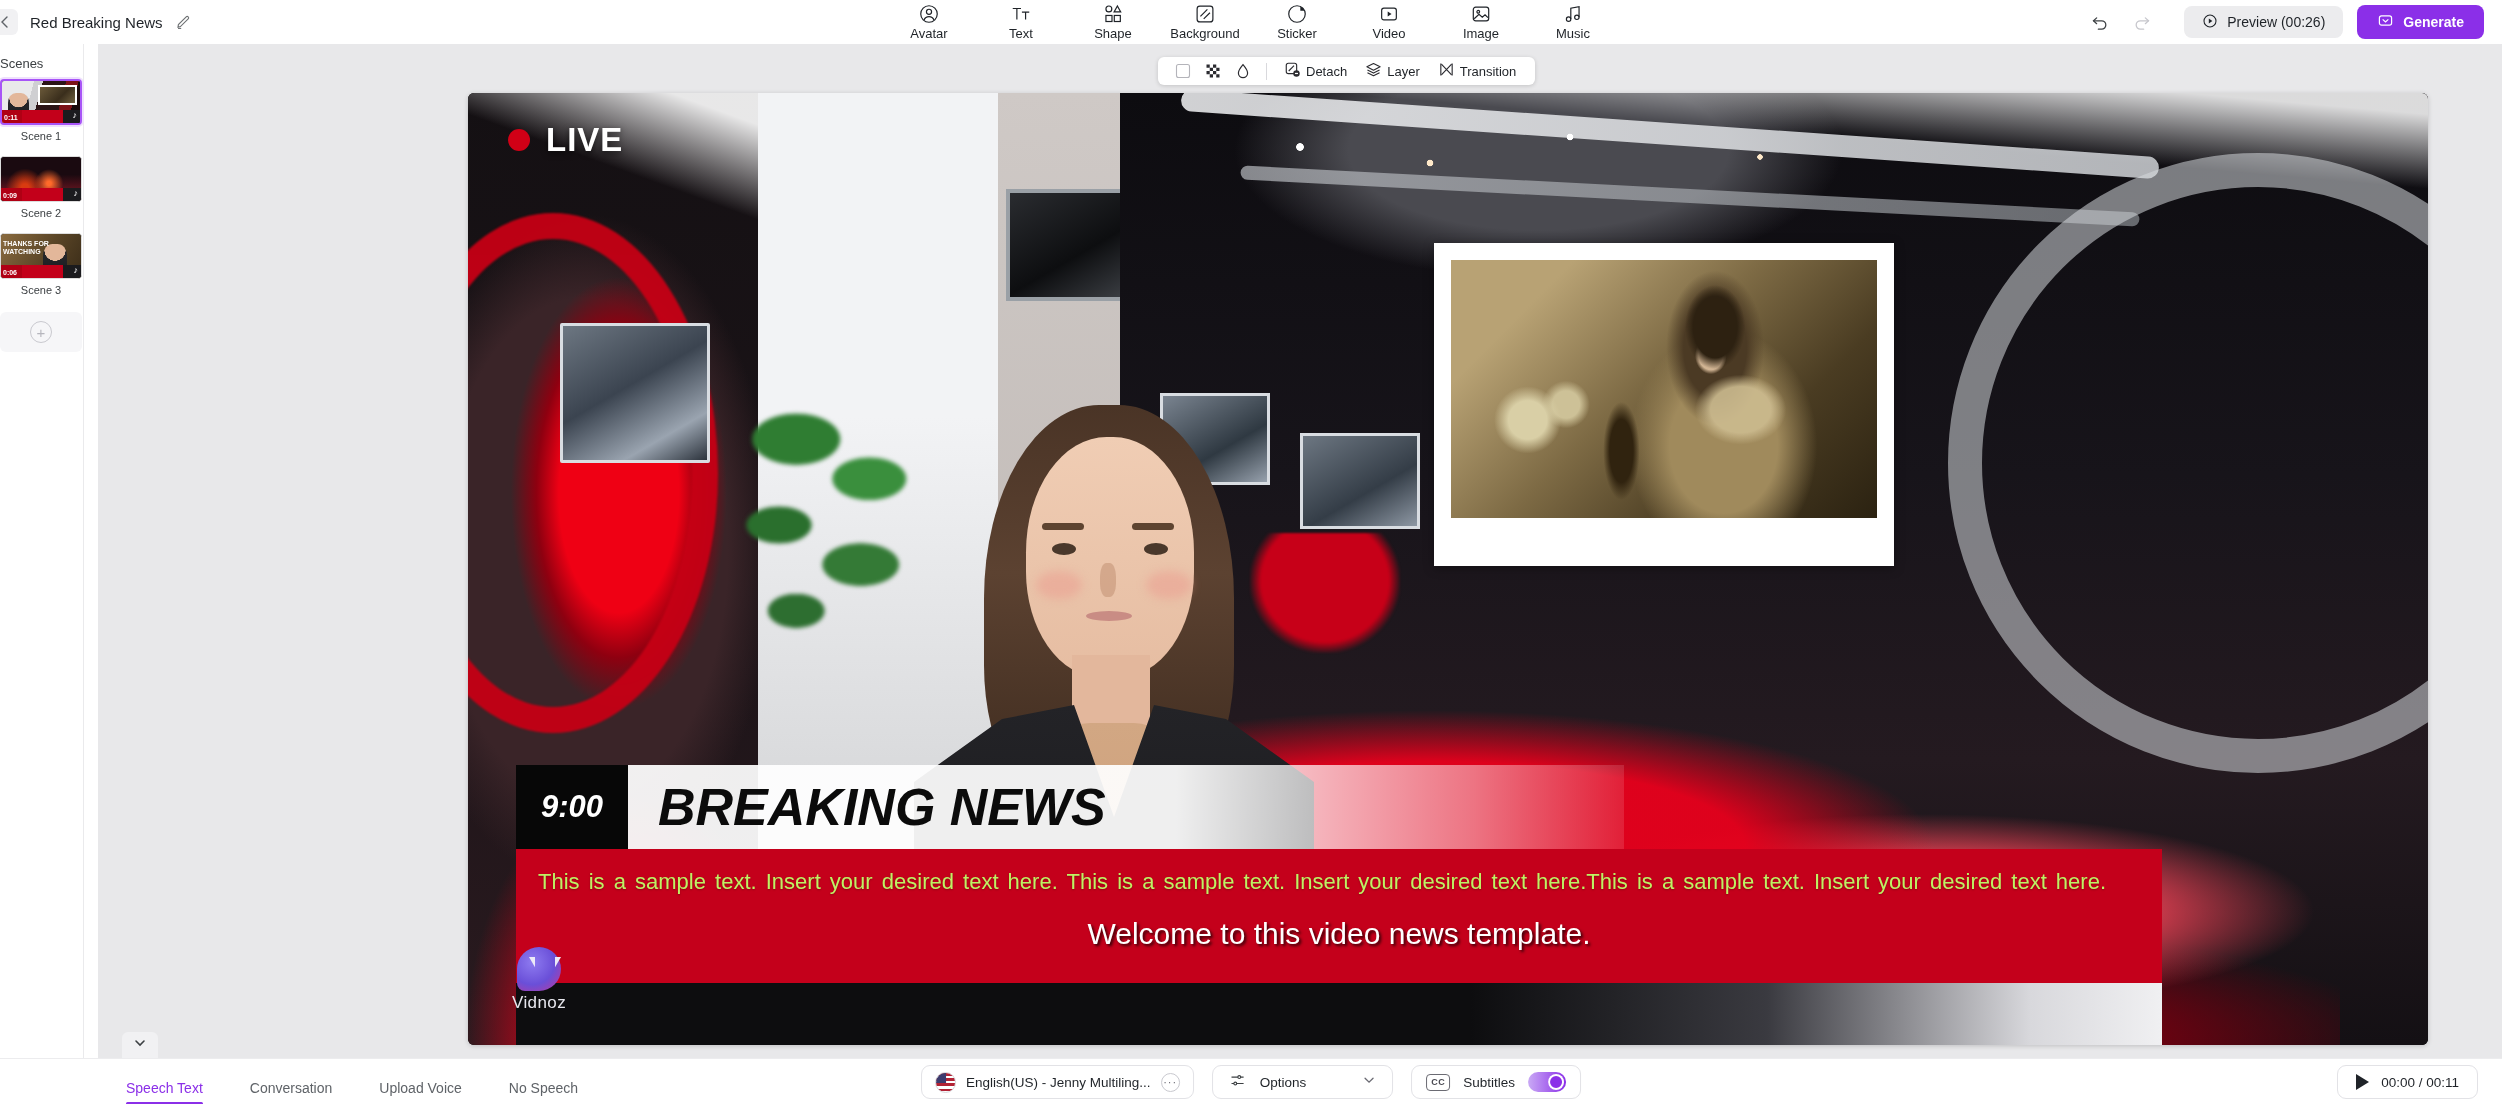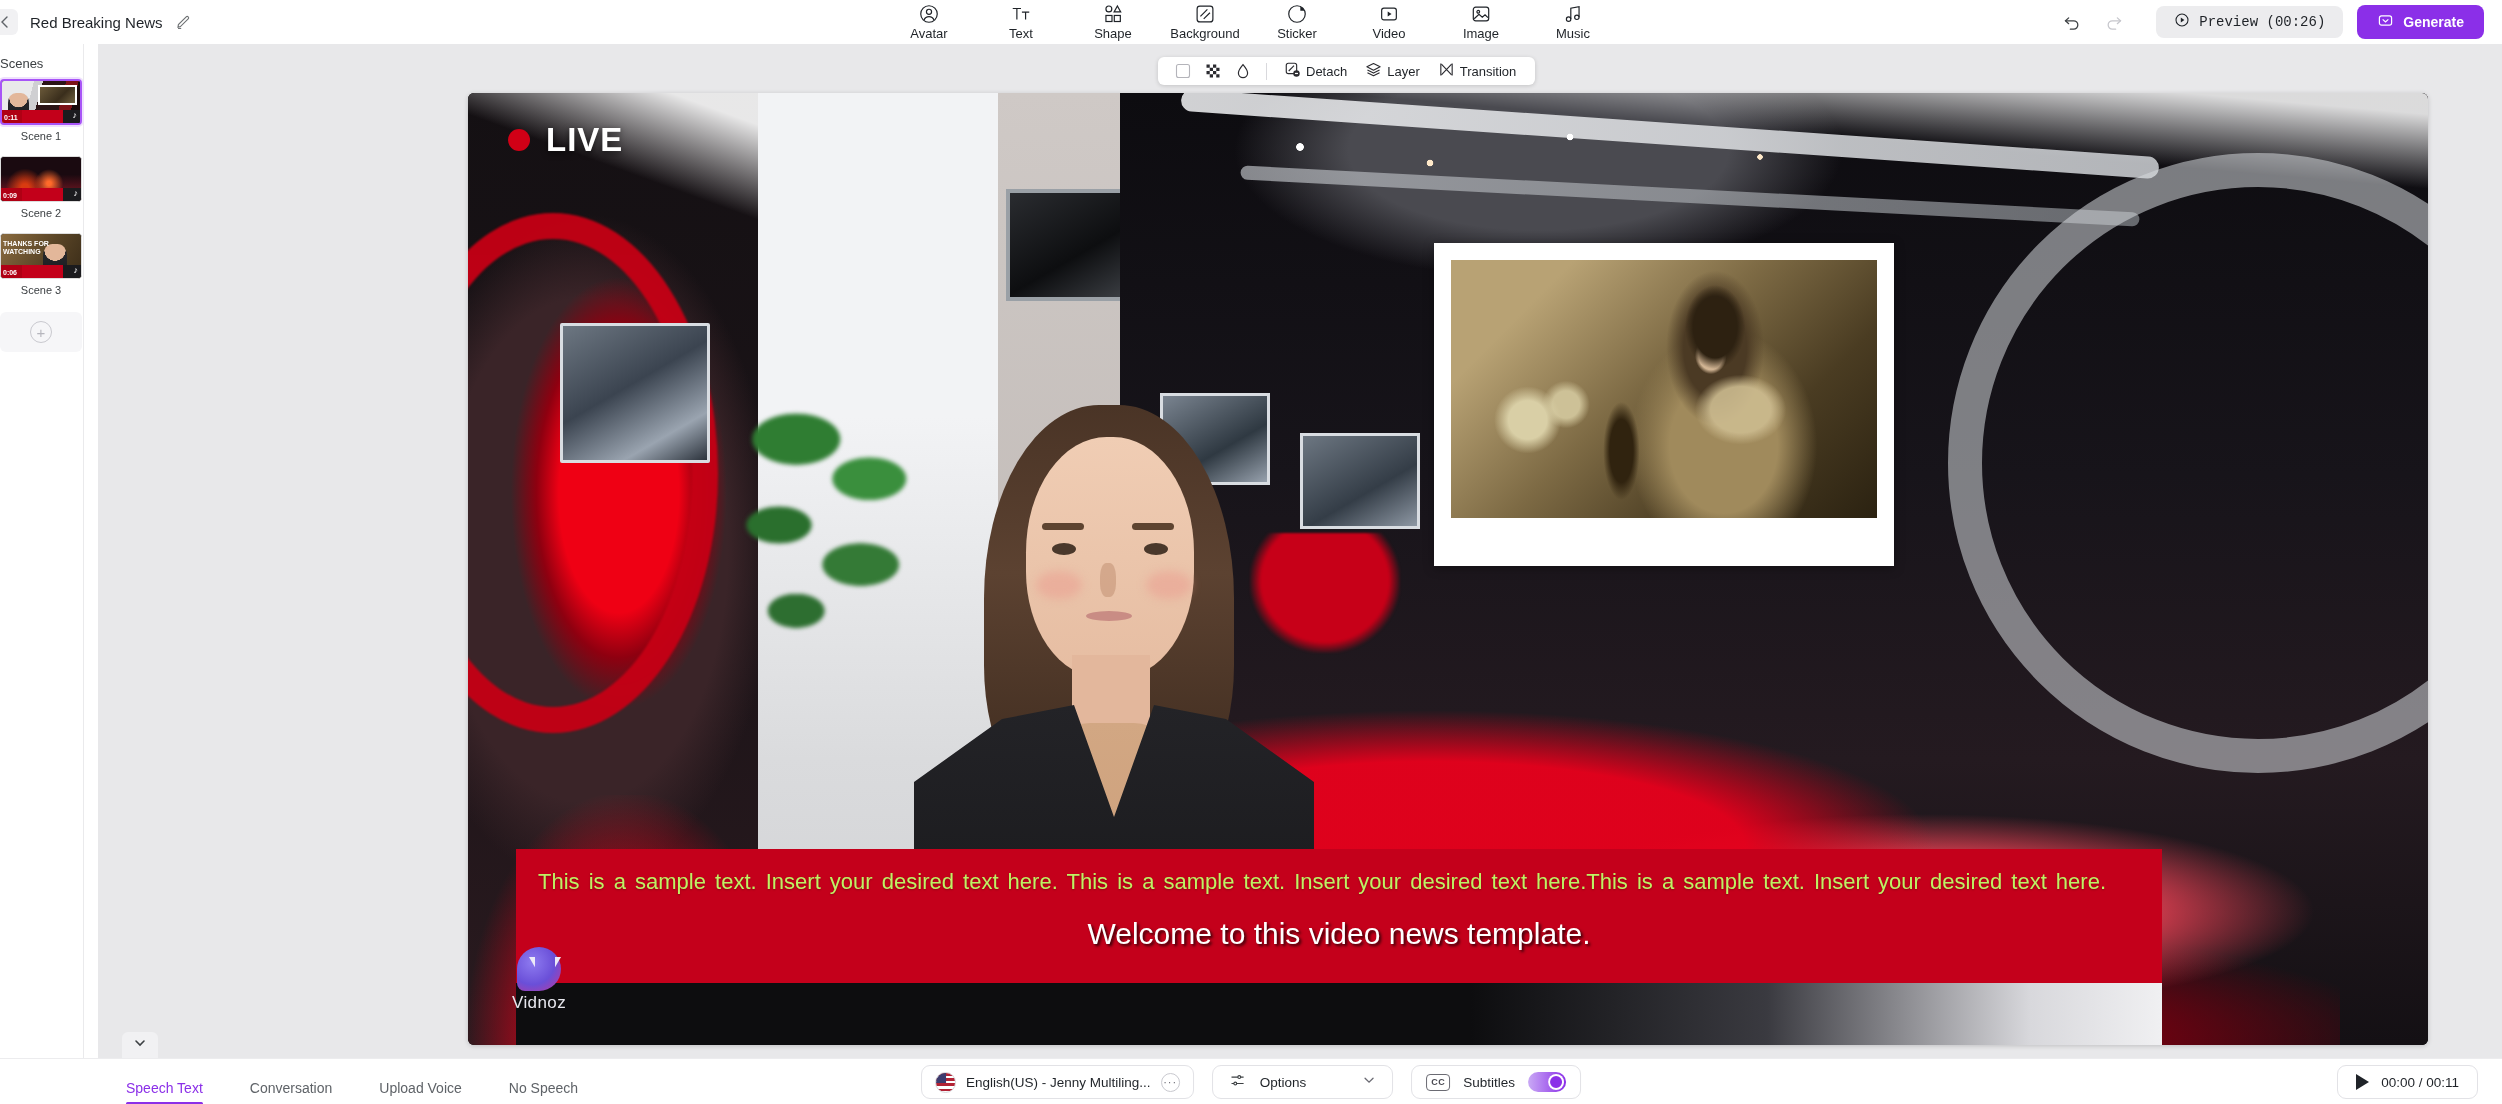--- a/index.html
+++ b/index.html
@@ -41,21 +41,21 @@
 
   .hdr-right {
     position: absolute; right: 18px; top: 0; height: 44px;
     display: flex; align-items: center; gap: 14px;
   }
   .icon-btn { width: 28px; height: 28px; display:flex; align-items:center; justify-content:center; cursor:pointer; }
   .btn-preview {
     display: flex; align-items: center; gap: 9px;
     height: 32px; padding: 0 18px; border-radius: 8px;
     background: #ececee; font-size: 14px; color: #1f2328;
-    cursor: pointer; white-space: nowrap; margin-left: 14px; font-family: Liberation Mono, monospace;
+    cursor: pointer; white-space: nowrap; margin-left: 14px;
   }
   .btn-generate {
     display: flex; align-items: center; gap: 9px;
     height: 34px; padding: 0 20px; border-radius: 8px;
     background: #8b2fe8; color: #fff; font-size: 14px; font-weight: 600;
     cursor: pointer; white-space: nowrap;
   }
 
   
   .scene-rail {
@@ -617,20 +617,26 @@
 
     <div class="live">
       <div class="dot"></div>
       <div class="txt">LIVE</div>
     </div>
 
     <div class="polaroid">
       <div class="photo"></div>
     </div>
 
+    <div class="lt">
+      <div class="time">9:00</div>
+      <div class="head">
+        <span>BREAKING NEWS</span>
+      </div>
+    </div>
 
     <div class="redband">
       <div class="sampletext">This is a sample text. Insert your desired text here. This is a sample text. Insert your desired text here.This is a sample text. Insert your desired text here.</div>
       <div class="subtitle">Welcome to this video news template.</div>
     </div>
     <div class="blackfoot"></div>
 
     <div class="vidnoz">
       <div class="mark"></div>
       <div class="word">Vidnoz</div>

